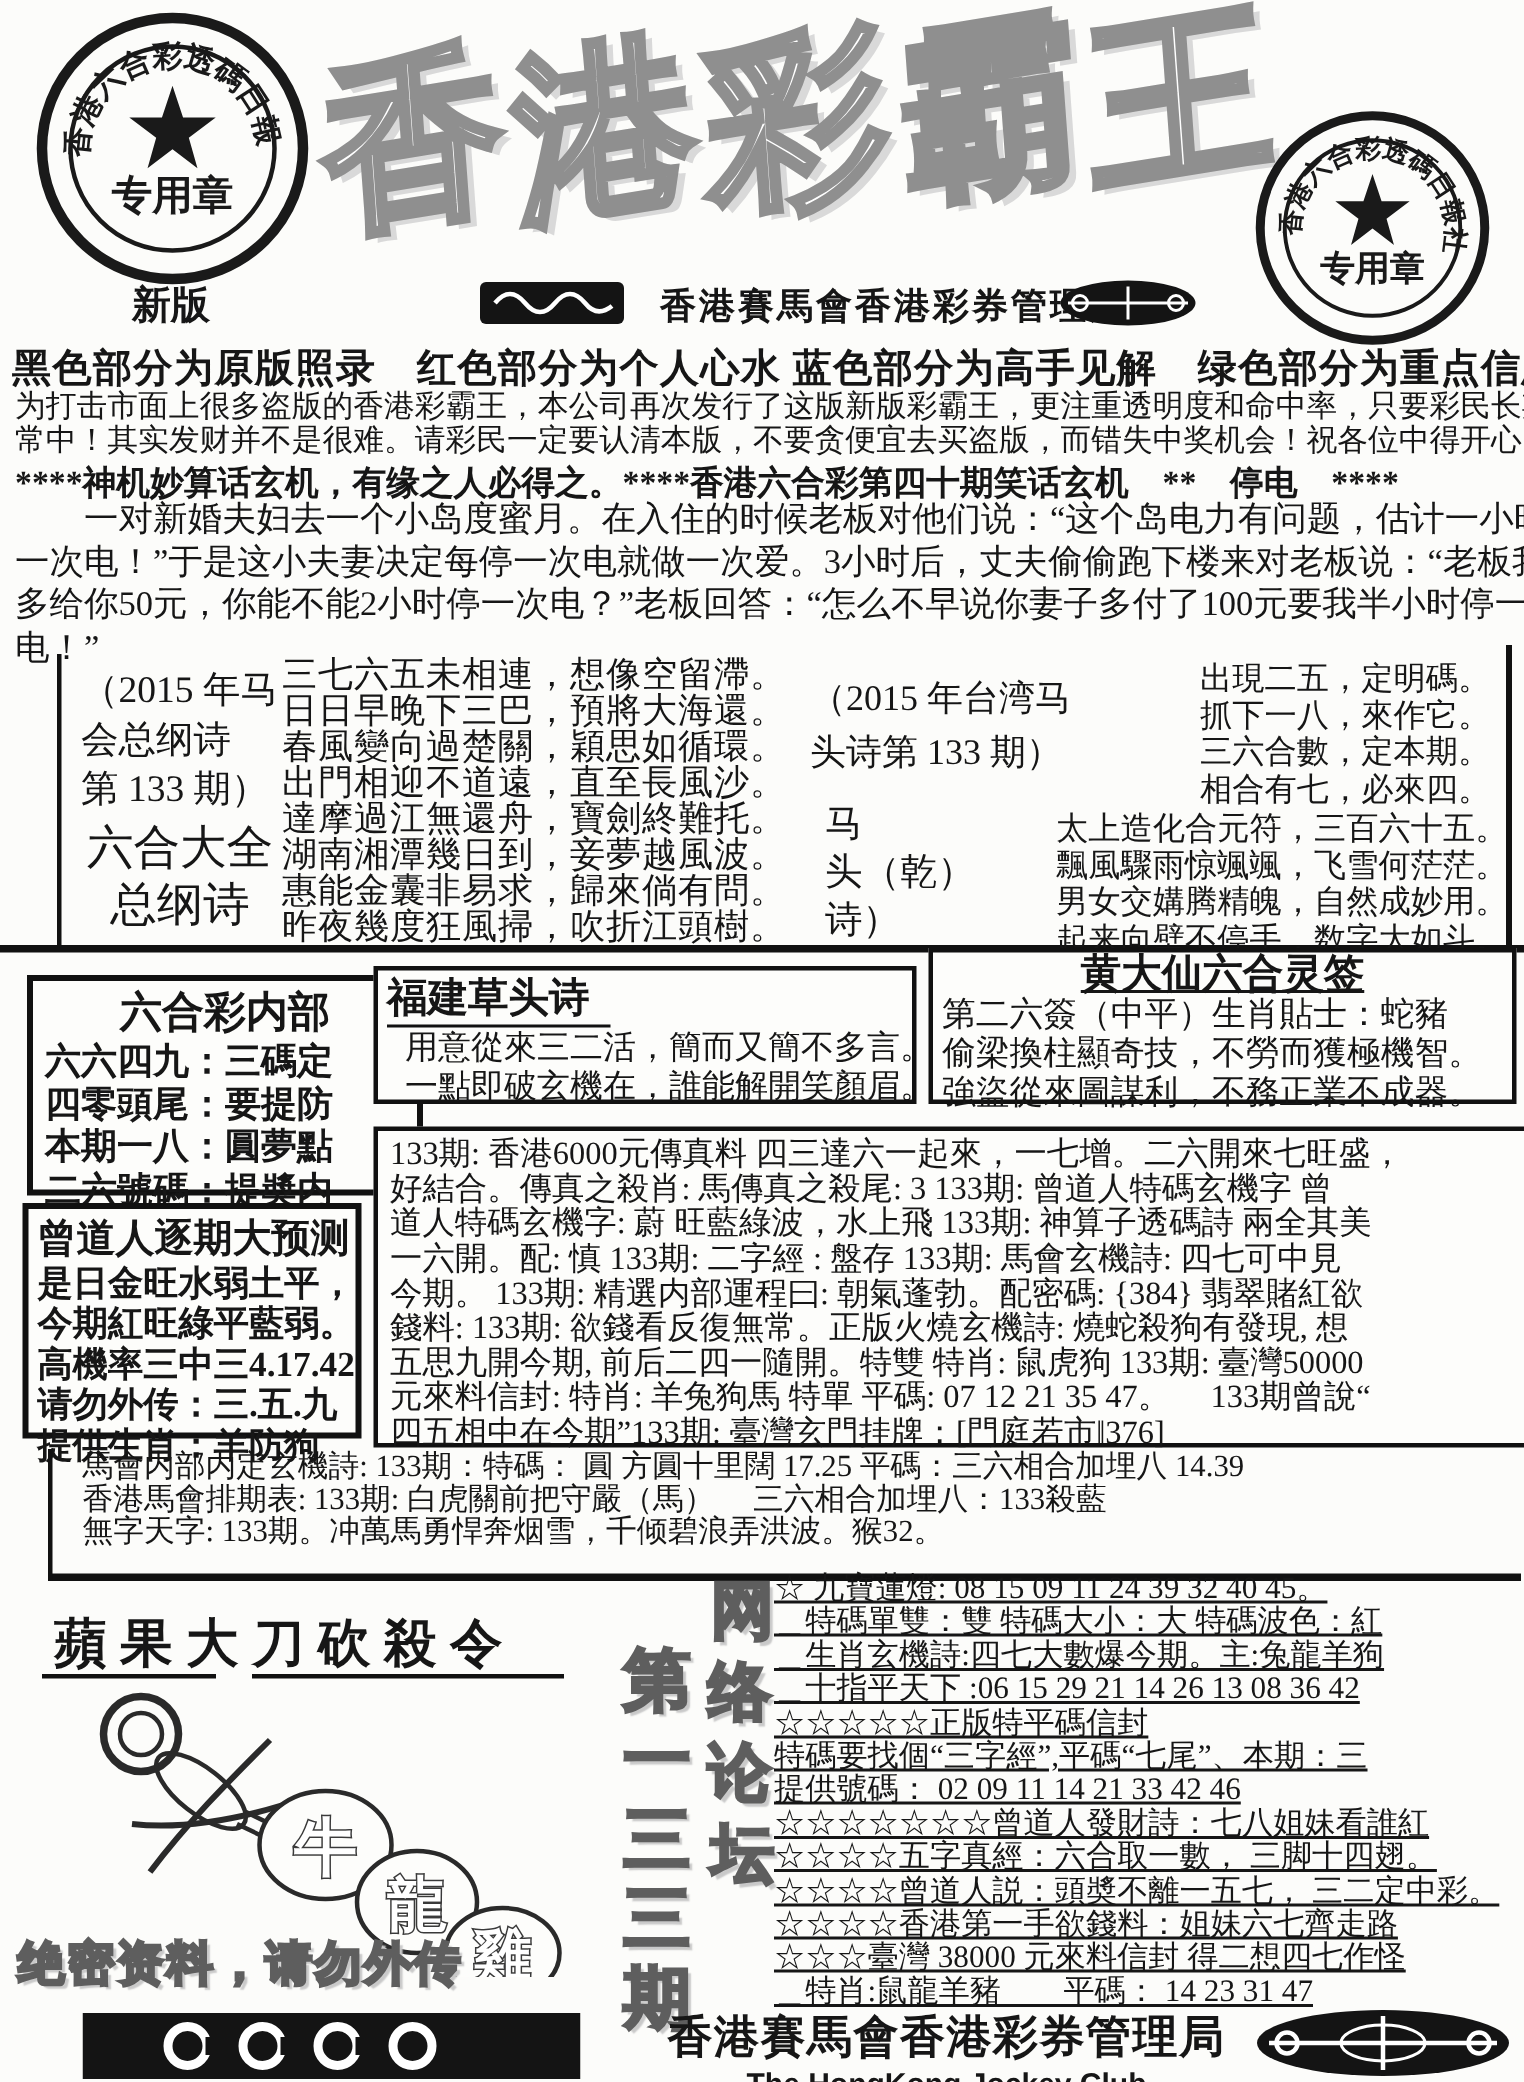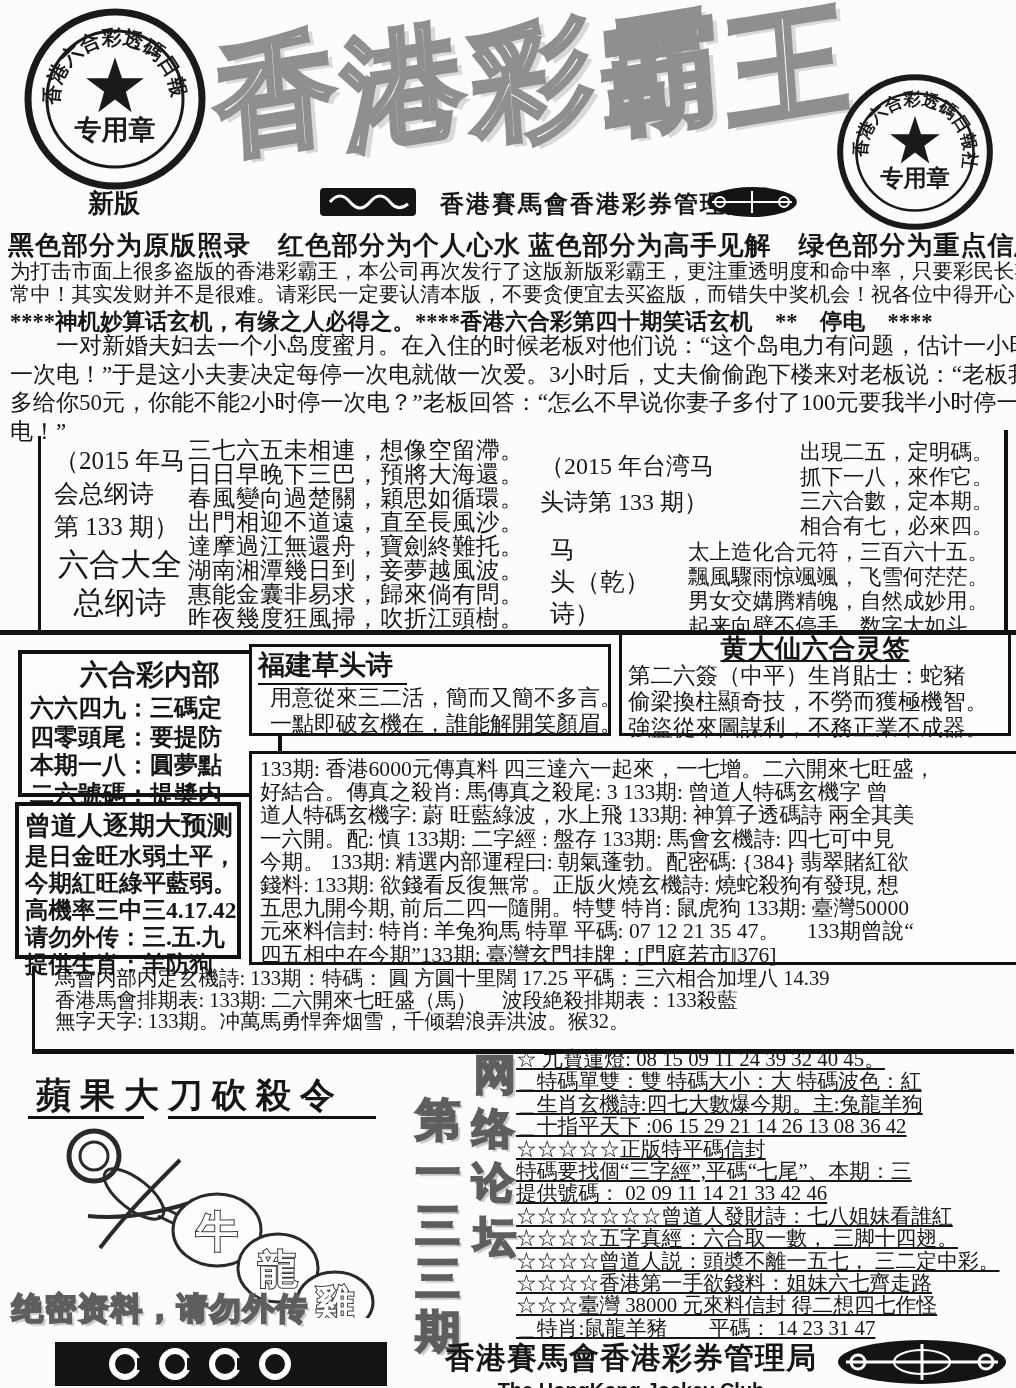--- a/index.html
+++ b/index.html
@@ -154,21 +154,21 @@
         <div class="sub25">头（乾）</div>
         <div class="sub25">诗）</div>
       </div>
 
     <div class="abs" style="left:800px;top:10px;">
         <div class="poem-right-line">出現二五，定明碼。</div>
         <div class="poem-right-line">抓下一八，來作它。</div>
         <div class="poem-right-line">三六合數，定本期。</div>
         <div class="poem-right-line">相合有七，必來四。</div>
       </div>
-    <div class="abs" style="left:688px;top:110px;">
+    <div class="abs" style="left:704px;top:110px;">
         <div class="poem-right-line">太上造化合元符，三百六十五。</div>
         <div class="poem-right-line">飄風驟雨惊颯颯，飞雪何茫茫。</div>
         <div class="poem-right-line">男女交媾腾精魄，自然成妙用。</div>
         <div class="poem-right-line">起来向壁不停手，数字大如斗。</div>
       </div>
   </div>
 
   <div class="abs box" style="left:18px;top:650px;width:264px;height:147px;border-width:4px;padding:2px 8px;">
     <div class="box-title" style="font-size:28px;">六合彩内部</div>
     <div>
@@ -216,21 +216,21 @@
         <div class="main-line">今期。 133期: 精選内部運程曰: 朝氣蓬勃。配密碼: {384} 翡翠賭紅欲</div>
         <div class="main-line">錢料: 133期: 欲錢看反復無常。正版火燒玄機詩: 燒蛇殺狗有發現, 想</div>
         <div class="main-line">五思九開今期, 前后二四一隨開。特雙 特肖: 鼠虎狗 133期: 臺灣50000</div>
         <div class="main-line">元來料信封: 特肖: 羊兔狗馬  特單  平碼: 07 12 21 35 47。　 133期曾說“</div>
         <div class="main-line">四五相中在今期”133期: 臺灣玄門挂牌：[門庭若市‖376]</div>
       </div>
   </div>
 
   <div class="abs" style="left:32px;top:966px;width:982px;height:88px;border-left:3px solid #111;border-bottom:5px solid #111;padding:2px 0 0 20px;box-sizing:border-box;">
       <div class="wide-line">馬會内部内定玄機詩: 133期：特碼： 圓  方圓十里闊 17.25 平碼：三六相合加埋八 14.39</div>
-      <div class="wide-line">香港馬會排期表: 133期: 二六開來七旺盛（馬）　 波段絶殺排期表：133殺藍</div>
+      <div class="wide-line">香港馬會排期表: 133期: 白虎關前把守嚴（馬）　 三六相合加埋八：133殺藍</div>
       <div class="wide-line">無字天字: 133期。冲萬馬勇悍奔烟雪，千倾碧浪弄洪波。猴32。</div>
     </div>
 
   <div class="abs apple-title" style="left:36px;top:1072px;">蘋果大刀砍殺令</div>
   <div class="abs hrule" style="left:28px;top:1116px;width:116px;height:3px;"></div>
   <div class="abs hrule" style="left:168px;top:1116px;width:208px;height:3px;"></div>
 
   <div class="abs" style="left:30px;top:1120px;">
     <svg width="364" height="198" viewBox="0 0 364 198">
       <circle cx="64" cy="36" r="25" fill="none" stroke="#2a2a2a" stroke-width="5"></circle>

